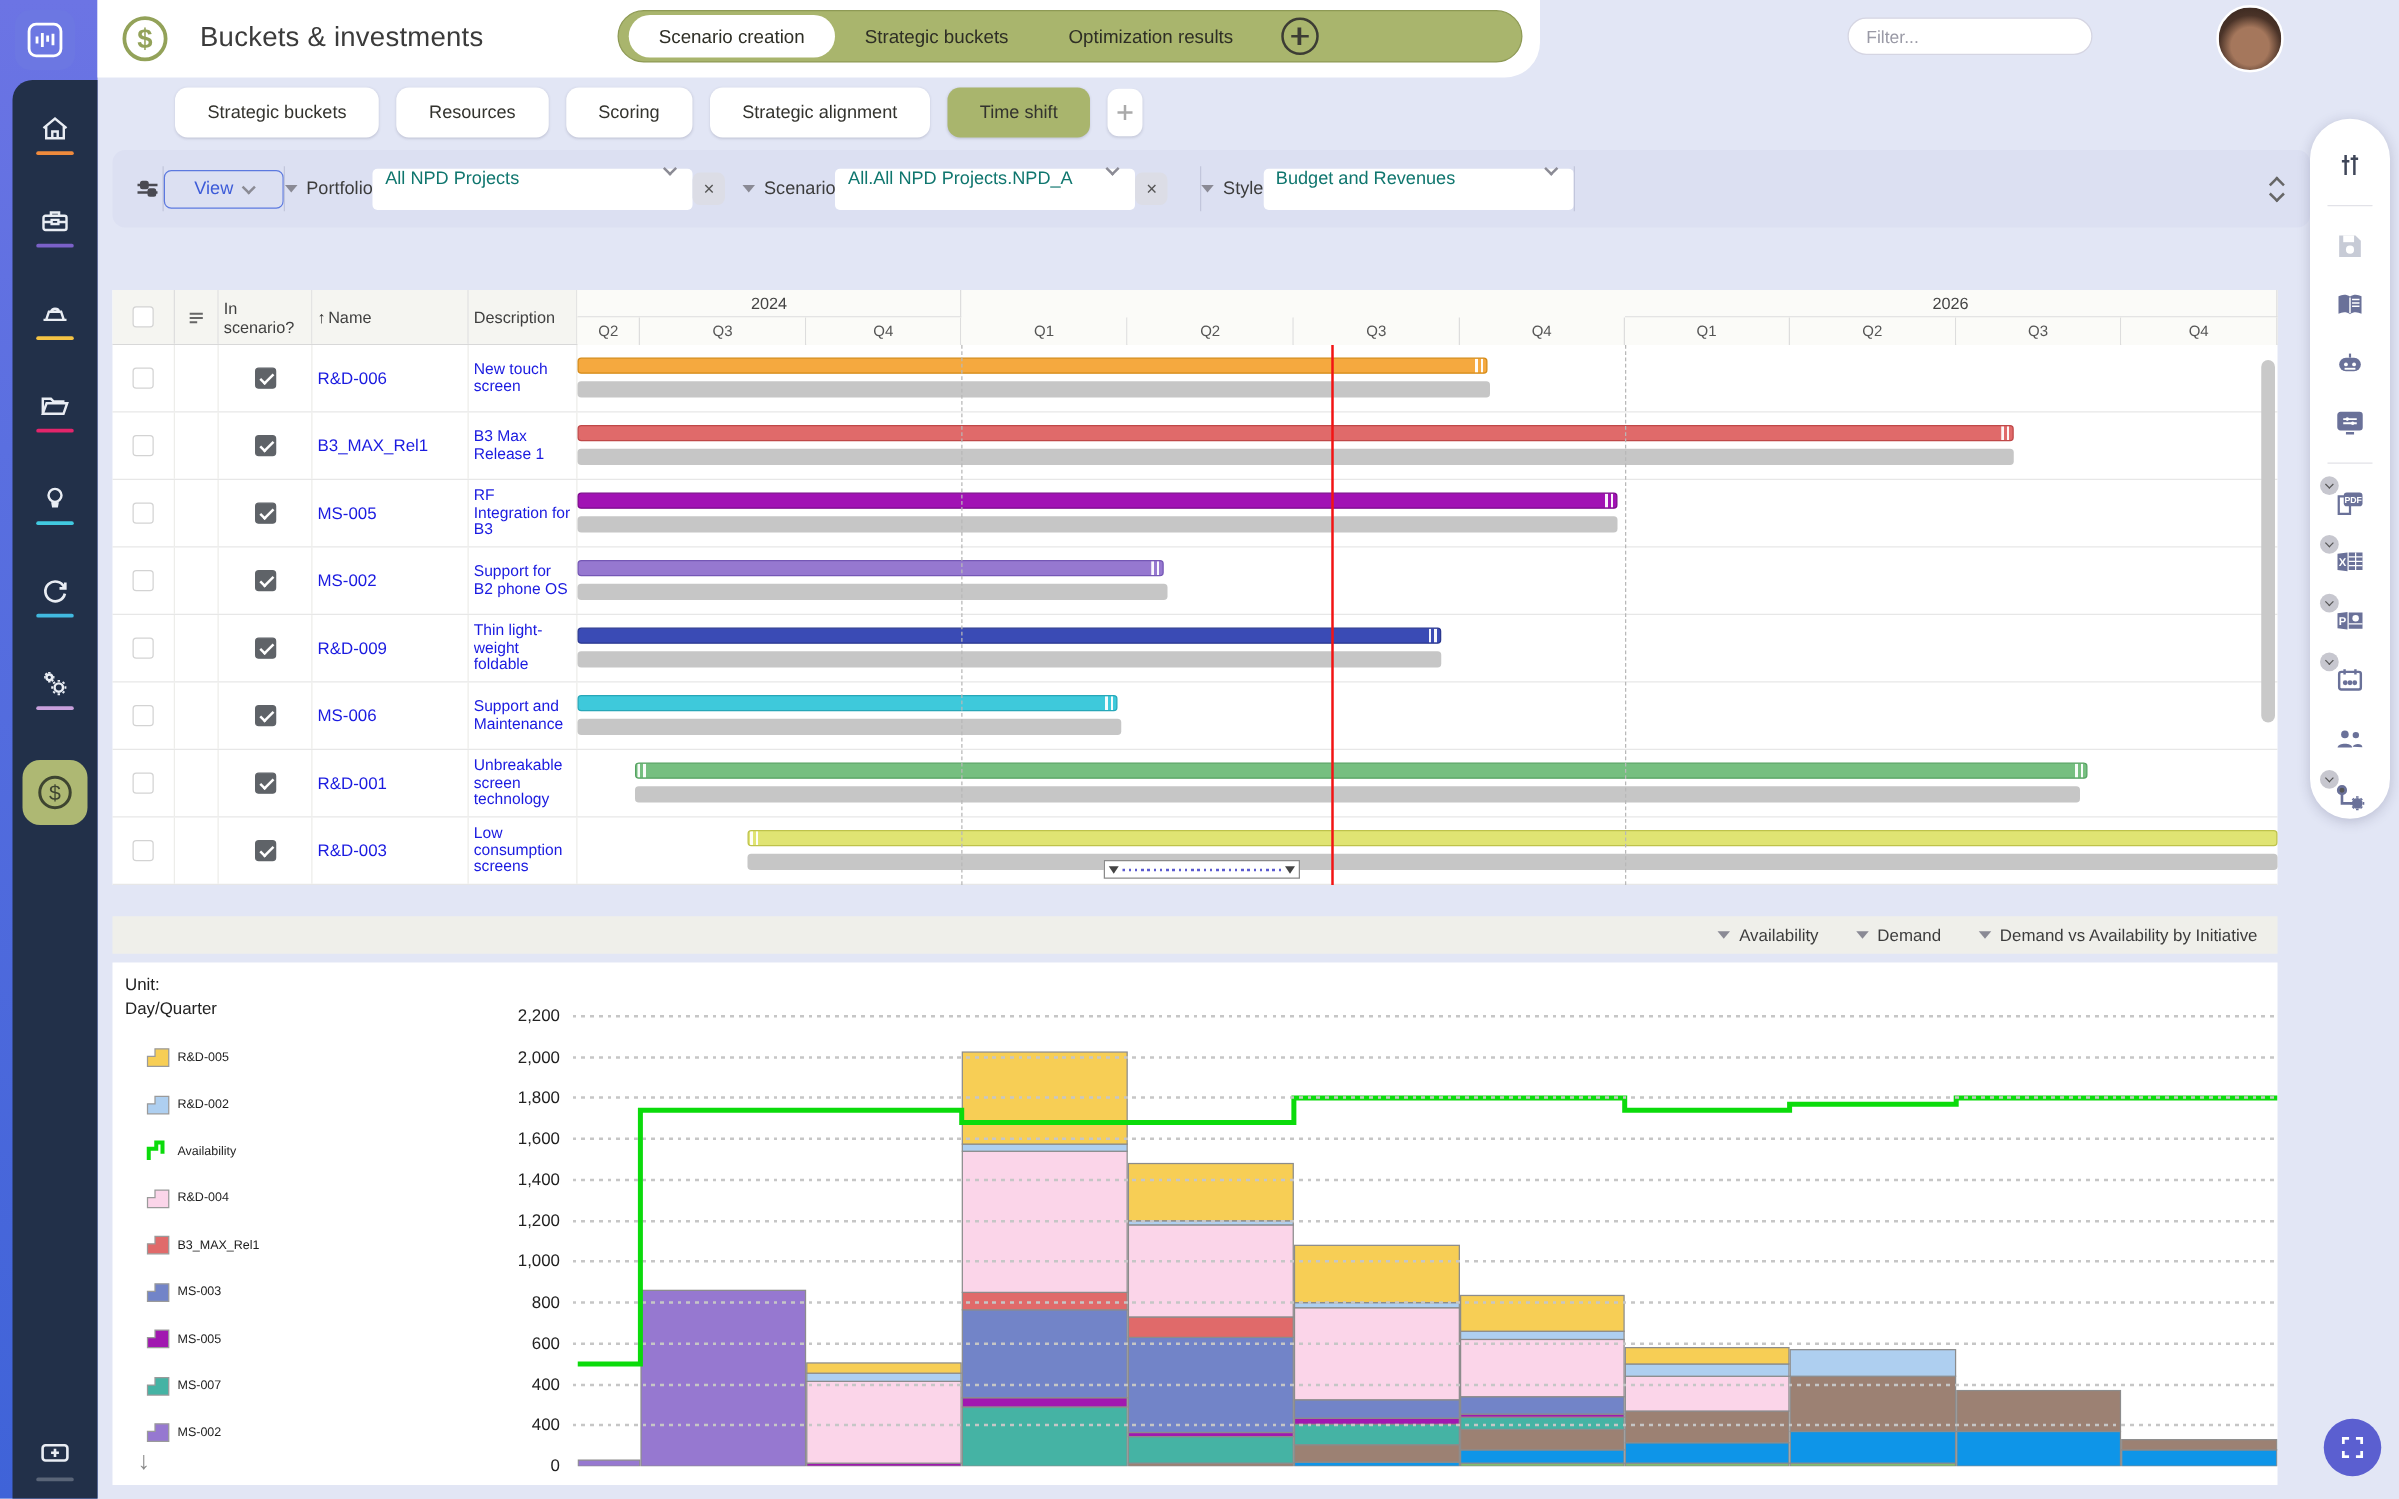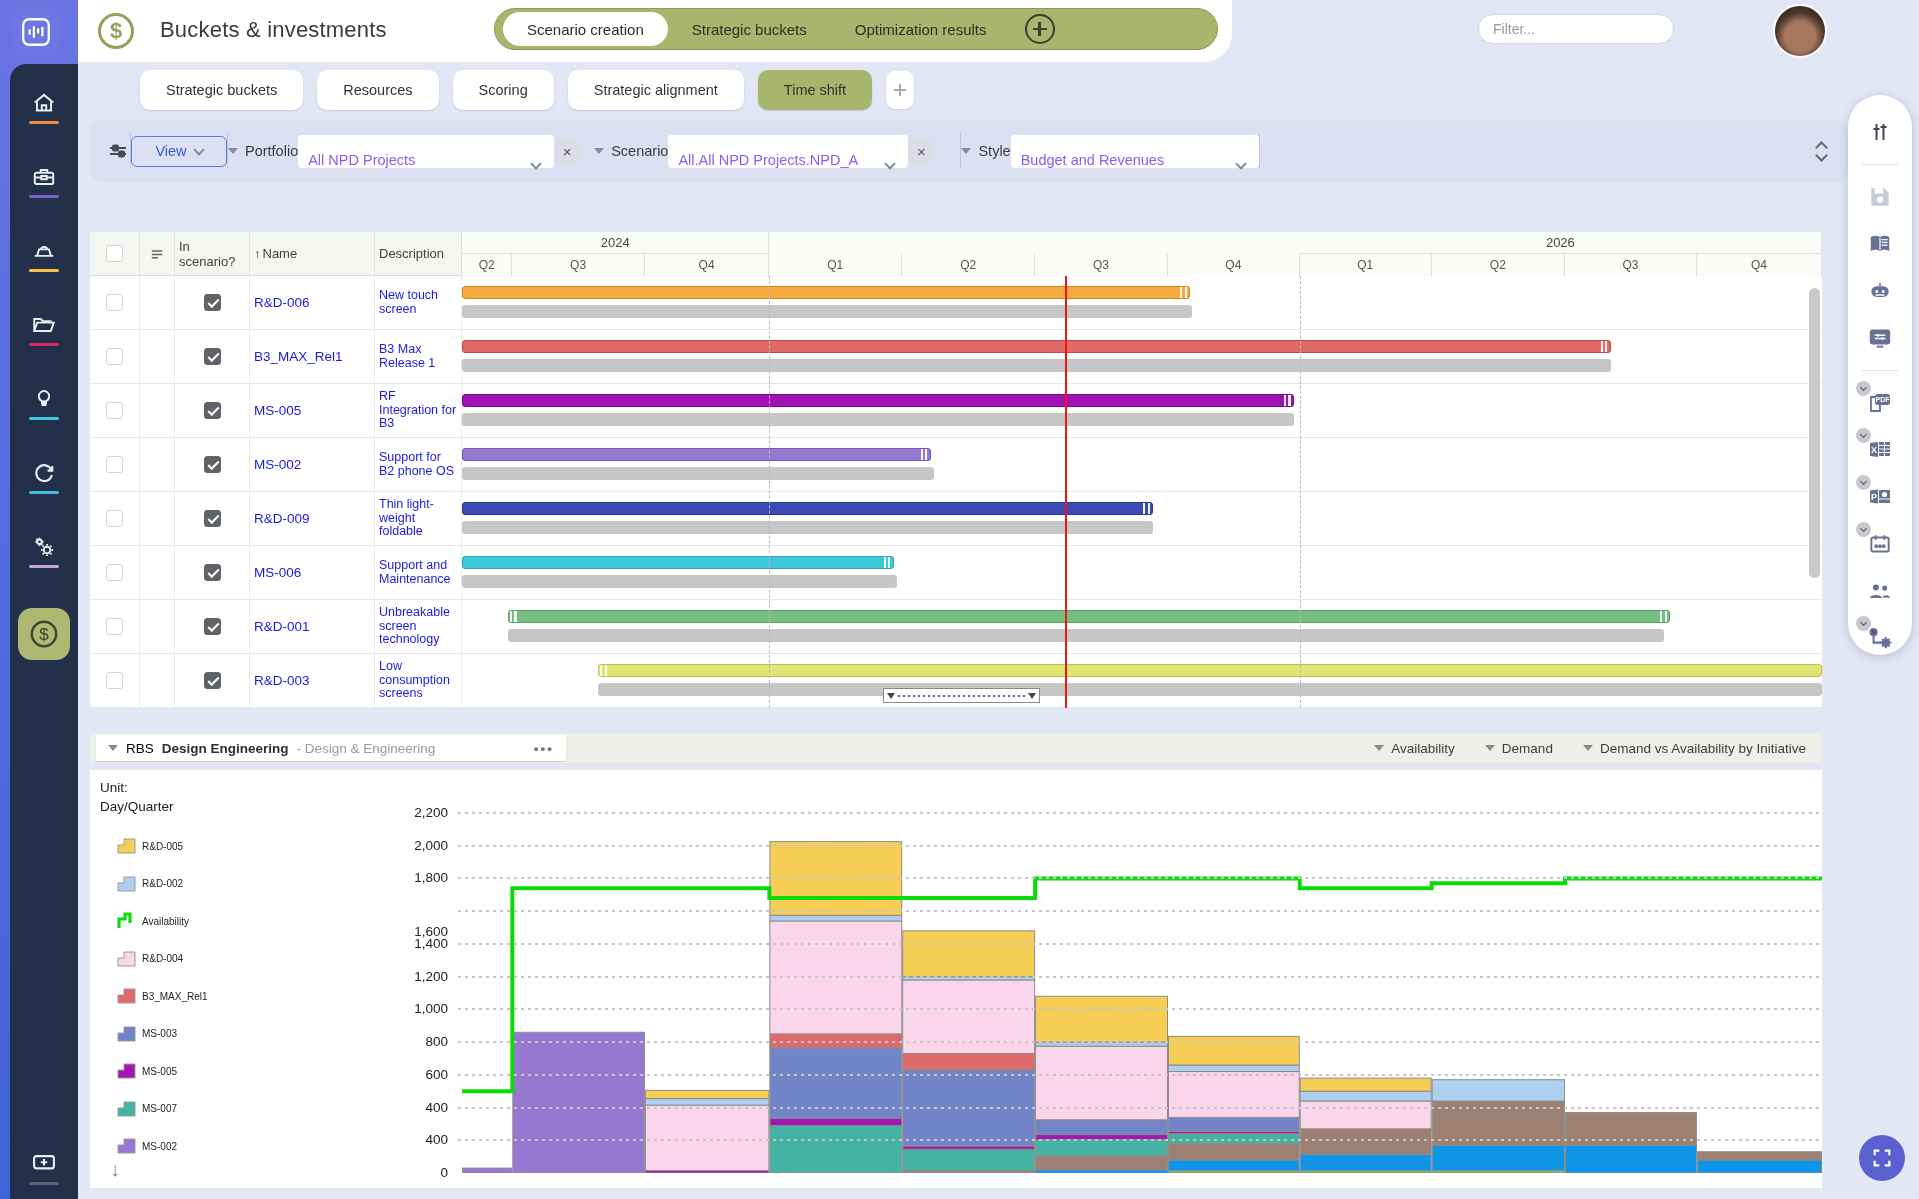--- a/index.html
+++ b/index.html
@@ -60,22 +60,22 @@
 
   
   .filterbar { position:absolute; left:90px; top:120px; width:1758px; height:62px;
     background:#DCE0F2; border-radius:10px; display:flex; align-items:center; padding:0 16px; }
   .fb-div { width:1px; height:36px; background:#C2C6DC; }
   .view-btn { width:96px; height:31px; border:1.5px solid #5C79DF; border-radius:6px; color:#3D5BD8;
     font-size:14.5px; display:flex; align-items:center; justify-content:center; gap:8px; cursor:pointer; }
   .caret { width:0; height:0; border-left:5px solid transparent; border-right:5px solid transparent;
     border-top:6px solid #8A8A95; }
   .fb-label { font-size:14.5px; color:#3C3C3C; display:flex; align-items:center; gap:7px; }
-  .combo { background:#fff; height:33px; border-radius:4px; display:flex; align-items:flex-end;
-    padding:0 10px; font-size:14.5px; color:#8b5cf6; cursor:pointer; }
+  .combo { background:#fff; height:33px; border-radius:4px; display:flex; align-items:flex-start;
+    padding:0 10px; font-size:14.5px; color:#0f766e; cursor:pointer; }
   .combo .val { flex:1; white-space:nowrap; overflow:hidden; }
   .chev { width:8px; height:8px; border-right:2px solid #8B8B95; border-bottom:2px solid #8B8B95;
     transform:rotate(45deg); margin:-4px 4px 0 12px; }
   .x-chip { width:26px; height:26px; background:#DCDDE6; border-radius:6px; color:#555;
     display:flex; align-items:center; justify-content:center; font-size:15px; cursor:pointer; }
   .spinner { margin-left:auto; display:flex; flex-direction:column; gap:3px; cursor:pointer; padding-right:6px;}
   .spinner i { width:9px; height:9px; border-right:2px solid #666; border-bottom:2px solid #666; display:block;}
   .spinner i.up { transform:rotate(-135deg); }
   .spinner i.dn { transform:rotate(45deg); margin-top:-4px; }
 
@@ -513,27 +513,20 @@
         <div class="vscroll"></div>
       </div>
     <div class="mini-scroll">
       <i class="mini-tri"></i>
         <div class="dots"></div>
         <i class="mini-tri"></i>
     </div>
   </div>
 
   <div class="rbsbar">
-    <div class="rbs-chip">
-      <i class="caret"></i>
-      <span>RBS</span>
-      <span class="rbs-name">Design Engineering</span>
-      <span class="rbs-detail">- Design &amp; Engineering</span>
-      <span class="rbs-more">•••</span>
-    </div>
     <div class="rbs-links">
       <div class="rbs-link">
         <i class="caret"></i>
           <span>Availability</span>
       </div>
       <div class="rbs-link">
         <i class="caret"></i>
           <span>Demand</span>
       </div>
       <div class="rbs-link">
@@ -660,21 +653,21 @@
           <rect x="1235.38" width="124.11999999999989" y="346.90909090909093" height="13.090909090909092" fill="#0E95E8" stroke="#8C8C8C" stroke-width="1"></rect>
           <rect x="1235.38" width="124.11999999999989" y="338.72727272727275" height="8.181818181818182" fill="#9C8173" stroke="#8C8C8C" stroke-width="1"></rect>
           <path d="M0,278.1818181818182 H50.32 V75.27272727272725 H182.92000000000002 H307.36 V85.09090909090907 H440.23199999999997 H573.104 V65.45454545454544 H705.976 H837.76 V75.27272727272725 H969.68 V70.36363636363637 H1102.96 V65.45454545454544 H1234.88 H1360" fill="none" stroke="#0BDB0B" stroke-width="4"></path>
         </svg></div>
   <div class="ytick" style="left: 258px; top: 35px;">2,200</div>
       <div class="hgrid" style="top: 42px;"></div>
       <div class="ytick" style="left: 258px; top: 67.7273px;">2,000</div>
       <div class="hgrid" style="top: 74.7273px;"></div>
       <div class="ytick" style="left: 258px; top: 100.455px;">1,800</div>
       <div class="hgrid" style="top: 107.455px;"></div>
-      <div class="ytick" style="left: 258px; top: 133.182px; margin-top: 21px;">1,600</div>
+      <div class="ytick" style="left: 258px; top: 133.182px;">1,600</div>
       <div class="hgrid" style="top: 140.182px;"></div>
       <div class="ytick" style="left: 258px; top: 165.909px;">1,400</div>
       <div class="hgrid" style="top: 172.909px;"></div>
       <div class="ytick" style="left: 258px; top: 198.636px;">1,200</div>
       <div class="hgrid" style="top: 205.636px;"></div>
       <div class="ytick" style="left: 258px; top: 231.364px;">1,000</div>
       <div class="hgrid" style="top: 238.364px;"></div>
       <div class="ytick" style="left: 258px; top: 264.091px;">800</div>
       <div class="hgrid" style="top: 271.091px;"></div>
       <div class="ytick" style="left: 258px; top: 296.818px;">600</div>

